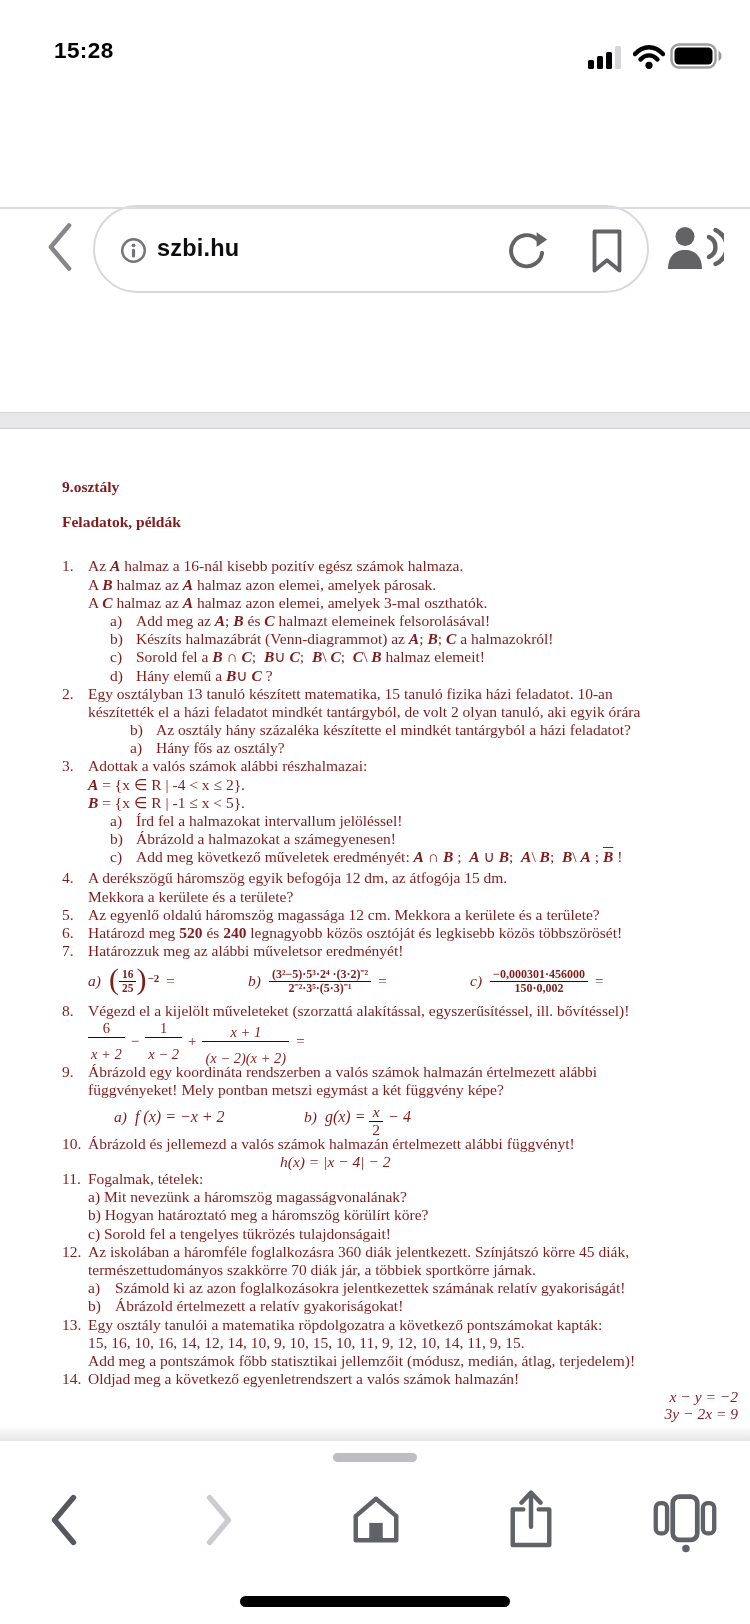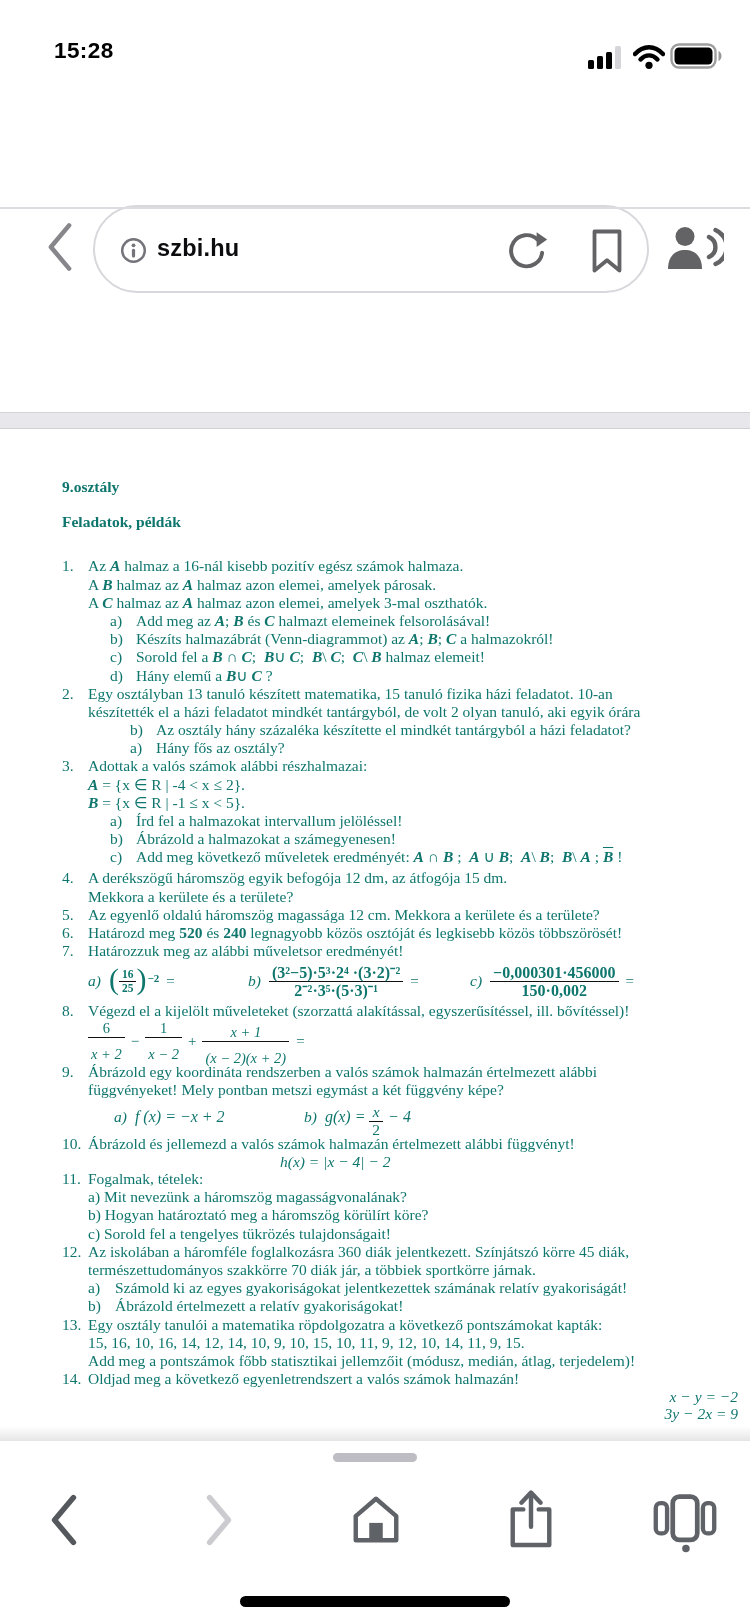--- a/index.html
+++ b/index.html
@@ -25,21 +25,21 @@
   .bm-btn{position:absolute;left:492px;top:20px;background:none;border:none;padding:0;cursor:pointer;}
   .voice-btn{position:absolute;left:664px;top:122px;background:none;border:none;padding:0;cursor:pointer;}
   .hairline1{position:absolute;top:207px;left:0;width:750px;height:2px;background:#dddde1;}
 
   
   .page-sep{position:absolute;top:412px;left:0;width:750px;height:17px;background:#e7e7ec;
             border-top:1px solid #d3d3d8;border-bottom:1px solid #cfcfd4;box-sizing:border-box;}
 
   
   .document{position:absolute;top:429px;left:62px;width:676px;height:1012px;overflow:hidden;
-            font-family:"Liberation Serif",serif;font-size:15.5px;line-height:18.2px;color:#0f766e;}
+            font-family:"Liberation Serif",serif;font-size:15.5px;line-height:18.2px;color:#7f1d1d;}
   .doc-title{font-weight:700;margin-top:49px;}
   .doc-sub{font-weight:700;margin-top:17px;margin-bottom:26px;}
   .ln{position:relative;white-space:pre;height:18.2px;}
   .ln.i0{padding-left:26px;}
   .ln.cont{padding-left:26px;}
   .ln.s1{padding-left:48px;}
   .ln.s2{padding-left:68px;}
   .ln.s0{padding-left:26px;}
   .num{position:absolute;left:0;top:0;}
   .lab{display:inline-block;width:26px;}
@@ -54,21 +54,21 @@
   .frac{display:inline-block;text-align:center;vertical-align:middle;line-height:1.08;}
   .frac .ft{display:block;padding:0 3px;border-bottom:1.4px solid #111;}
   .frac .fb{display:block;padding:0 3px;}
   .mrow{position:relative;}
   .m7{height:38px;margin:2px 0;}
   .mg{position:absolute;top:0;height:38px;display:flex;align-items:center;}
   .g7a{left:26px;} .g7b{left:186px;} .g7c{left:408px;}
   .mlab{font-style:italic;font-size:15.5px;margin-right:8px;}
   .meq{font-size:15px;margin-left:7px;}
   .f11 .ft,.f11 .fb{font-size:11.5px;font-weight:600;}
-  .f12 .ft,.f12 .fb{font-size:16px;font-weight:600;font-family:Liberation Serif, serif;}
+  .f12 .ft,.f12 .fb{font-size:12px;font-weight:600;font-family:Liberation Serif, serif;}
   .bigp{font-size:30px;font-weight:300;vertical-align:middle;position:relative;top:-2px;}
   .expsup{font-size:11px;font-weight:700;vertical-align:top;position:relative;top:-3px;margin-left:1px;}
   .m8{height:38px;margin:2px 0 2px;display:flex;align-items:center;padding-left:26px;font-size:14.5px;}
   .m8 .op{margin:0 6px;font-size:15px;}
   .m9{height:36px;}
   .g9a{left:52px;height:36px;} .g9b{left:242px;height:36px;}
   .m9 .fx{font-style:italic;font-size:16px;text-align:center;}
   .m10{height:17px;line-height:17px;padding-left:218px;font-style:italic;}
   .eqln{height:17px;line-height:17px;font-style:italic;text-align:right;}
   .eq1{padding-left:160px;} .eq2{padding-left:152px;}
@@ -279,21 +279,21 @@
   <div>
     <div class="ln i0"><span class="num">11.</span><span>Fogalmak, tételek:</span></div>
     <div class="ln cont">a) Mit nevezünk a háromszög magasságvonalának?</div>
     <div class="ln cont">b) Hogyan határoztató meg a háromszög körülírt köre?</div>
     <div class="ln cont">c) Sorold fel a tengelyes tükrözés tulajdonságait!</div>
   </div>
 
   <div>
     <div class="ln i0"><span class="num">12.</span><span>Az iskolában a háromféle foglalkozásra 360 diák jelentkezett. Színjátszó körre 45 diák,</span></div>
     <div class="ln cont">természettudományos szakkörre 70 diák jár, a többiek sportkörre járnak.</div>
-    <div class="ln s0"><span class="lab">a)</span><span>Számold ki az egyes gyakoriságokat jelentkezettek számának relatív gyakoriságát!</span></div>
+    <div class="ln s0"><span class="lab">a)</span><span>Számold ki az azon foglalkozásokra jelentkezettek számának relatív gyakoriságát!</span></div>
     <div class="ln s0"><span class="lab">b)</span><span>Ábrázold értelmezett a relatív gyakoriságokat!</span></div>
   </div>
 
   <div>
     <div class="ln i0"><span class="num">13.</span><span>Egy osztály tanulói a matematika röpdolgozatra a következő pontszámokat kapták:</span></div>
     <div class="ln cont">15, 16, 10, 16, 14, 12, 14, 10, 9, 10, 15, 10, 11, 9, 12, 10, 14, 11, 9, 15.</div>
     <div class="ln cont">Add meg a pontszámok főbb statisztikai jellemzőit (módusz, medián, átlag, terjedelem)!</div>
   </div>
 
   <div>

